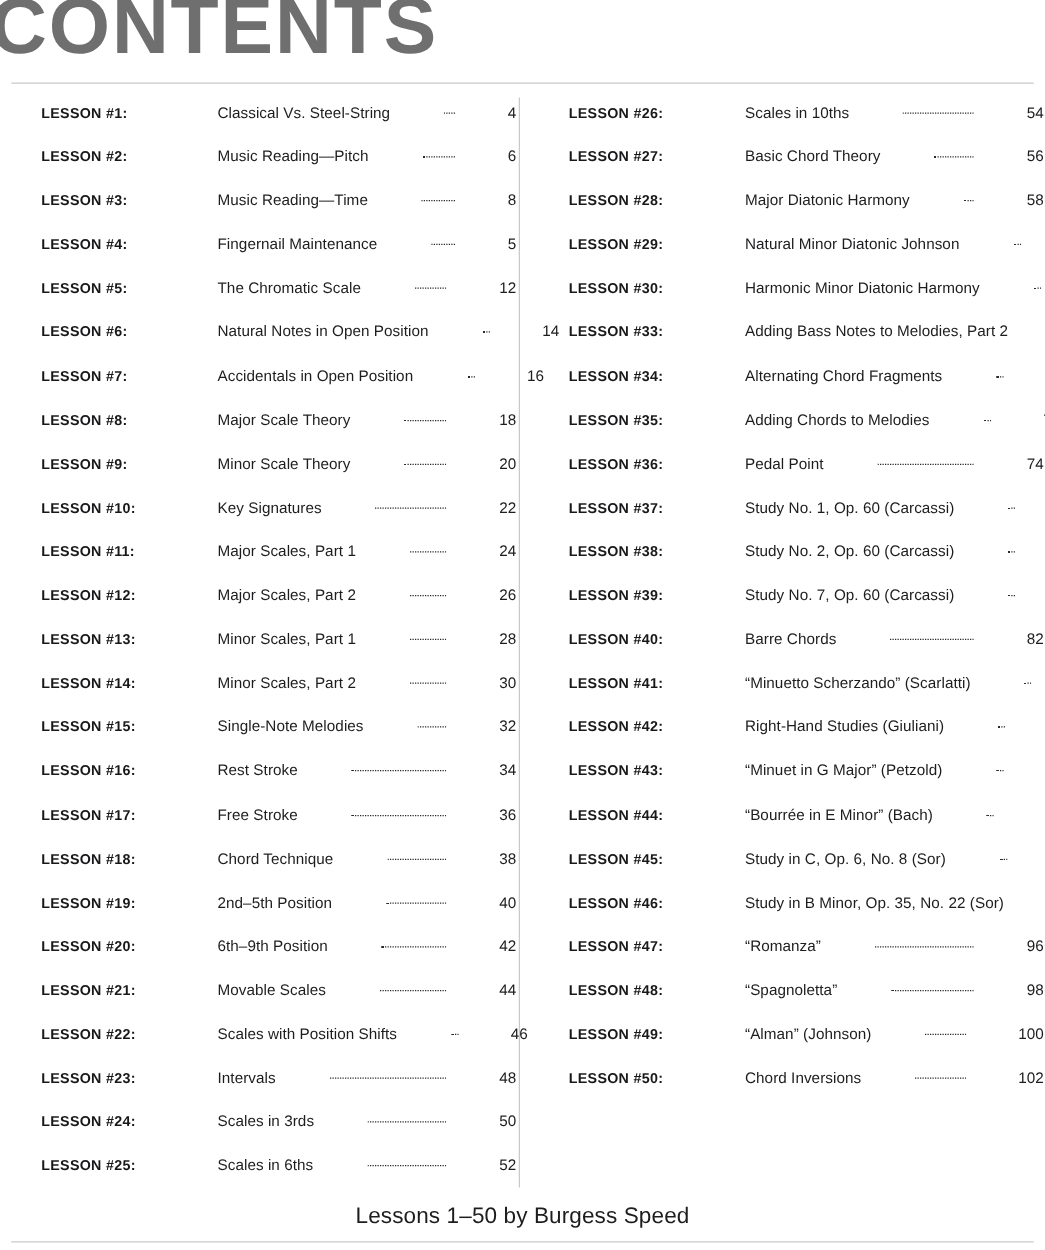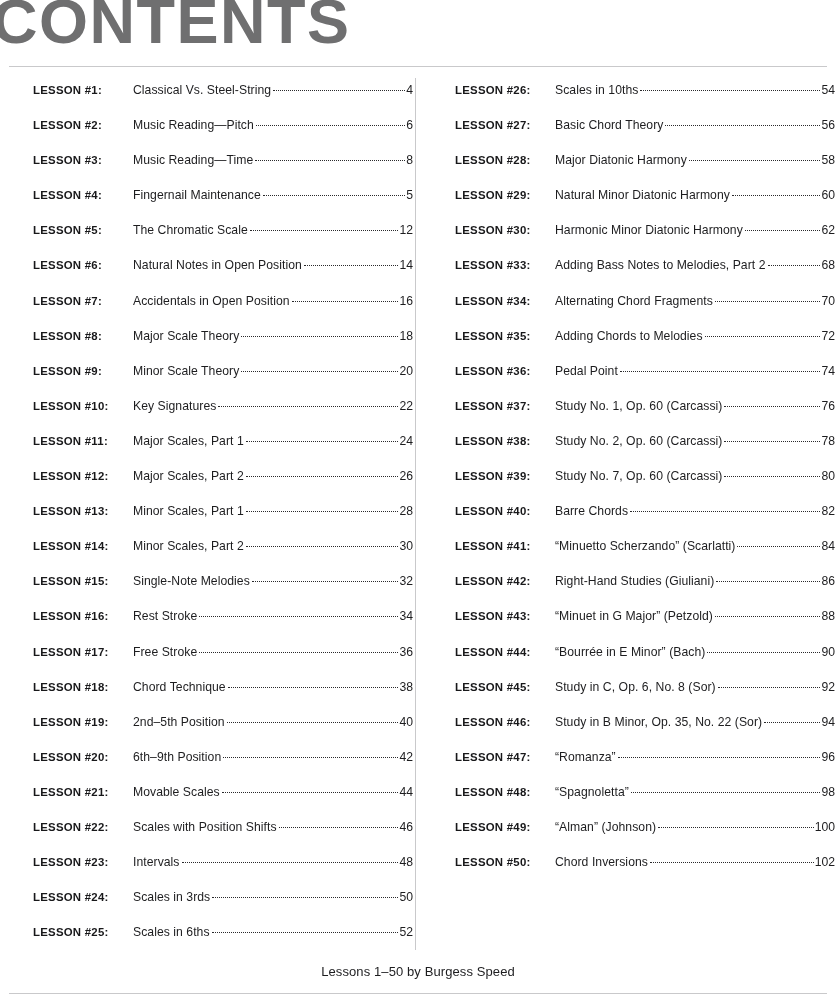--- a/index.html
+++ b/index.html
@@ -86,20 +86,21 @@
   }
 
   .column-left  { left: 33px; }
   .column-right { left: 455px; }
 
   .toc-row {
     display: flex;
     align-items: baseline;
     height: 35.1px;
     white-space: nowrap;
+    gap: 41px;
   }
 
   .lesson-label {
     flex: 0 0 auto;
     width: 86px;
     font-size: 11.4px;
     font-weight: bold;
     color: #18181a;
     letter-spacing: 0.25px;
   }
@@ -142,21 +143,21 @@
   
   .footer {
     position: absolute;
     left: 0;
     top: 962px;
     width: 836px;
     text-align: center;
   }
 
   .footer-text {
-    font-size: 13px;
+    font-size: 18px;
     color: #1d1d1f;
     letter-spacing: 0.1px;
   }
 </style>
 </head>
 <body>
 
 <div class="page">
 
   <div class="header">
@@ -332,21 +333,21 @@
           <span class="page-num">56</span>
         </div>
         <div class="toc-row">
           <span class="lesson-label">LESSON #28:</span>
           <span class="entry-title">Major Diatonic Harmony</span>
           <span class="leader"></span>
           <span class="page-num">58</span>
         </div>
         <div class="toc-row">
           <span class="lesson-label">LESSON #29:</span>
-          <span class="entry-title">Natural Minor Diatonic Harmony</span>
+          <span class="entry-title">Natural Minor Diatonic Johnson</span>
           <span class="leader"></span>
           <span class="page-num">60</span>
         </div>
         <div class="toc-row">
           <span class="lesson-label">LESSON #30:</span>
           <span class="entry-title">Harmonic Minor Diatonic Harmony</span>
           <span class="leader"></span>
           <span class="page-num">62</span>
         </div>
         <div class="toc-row">

